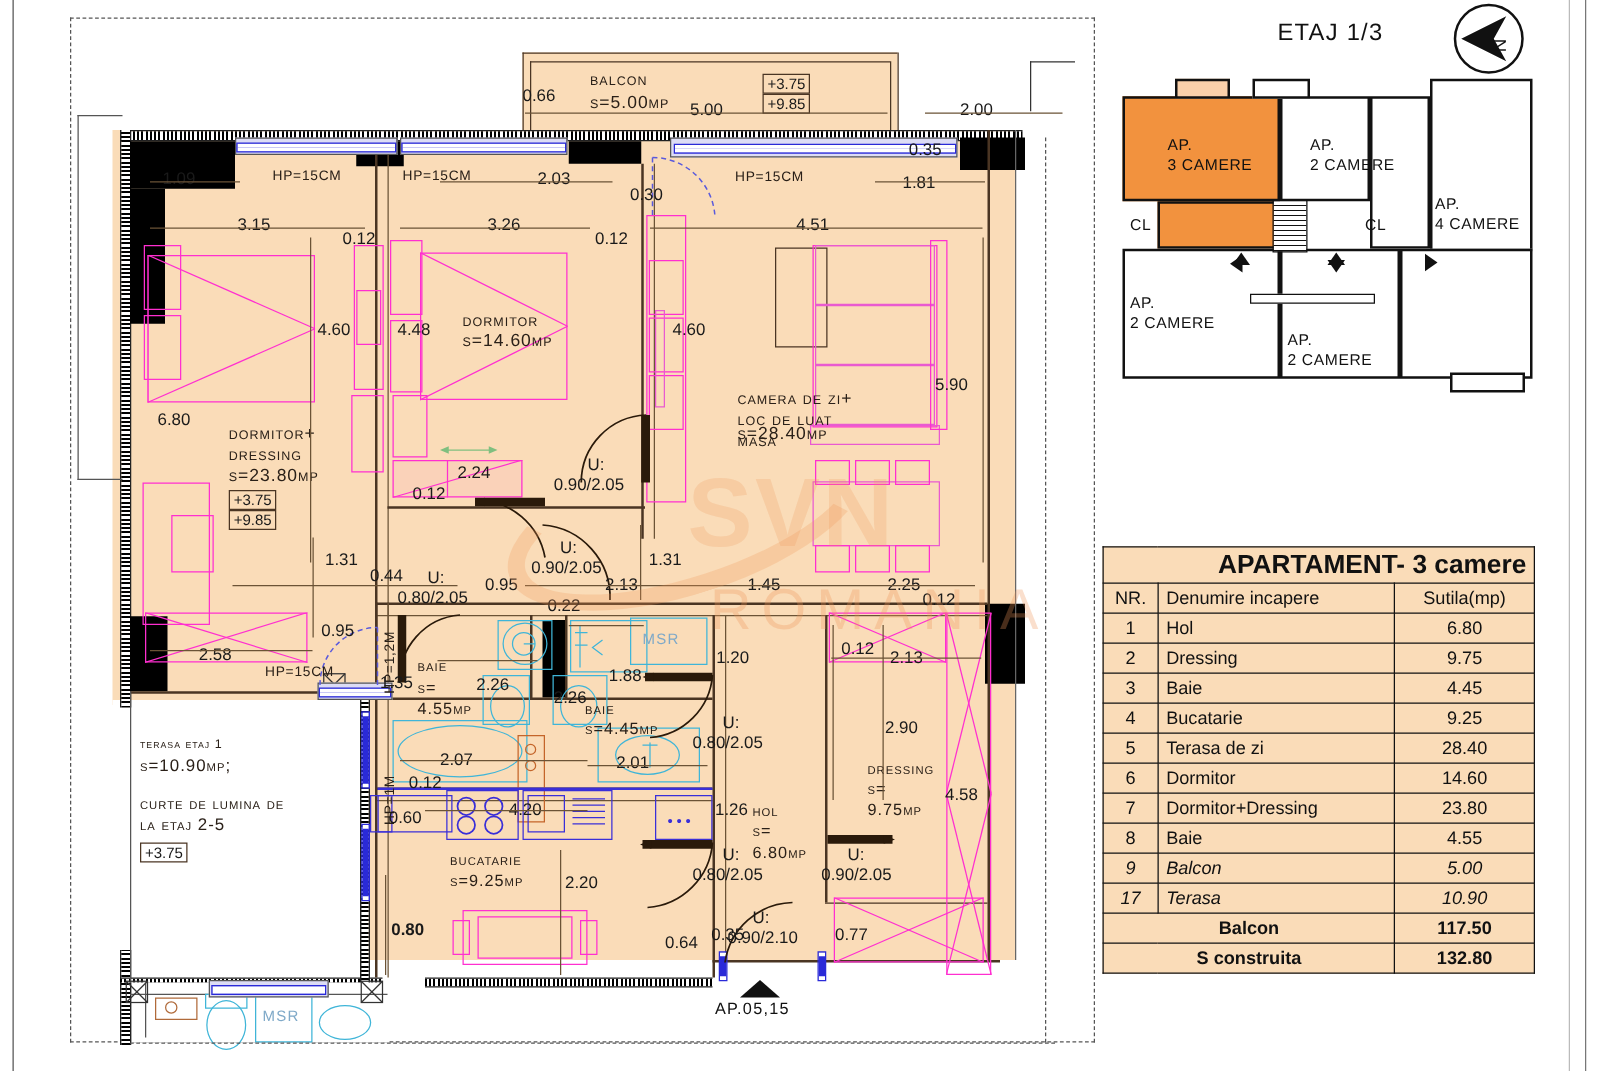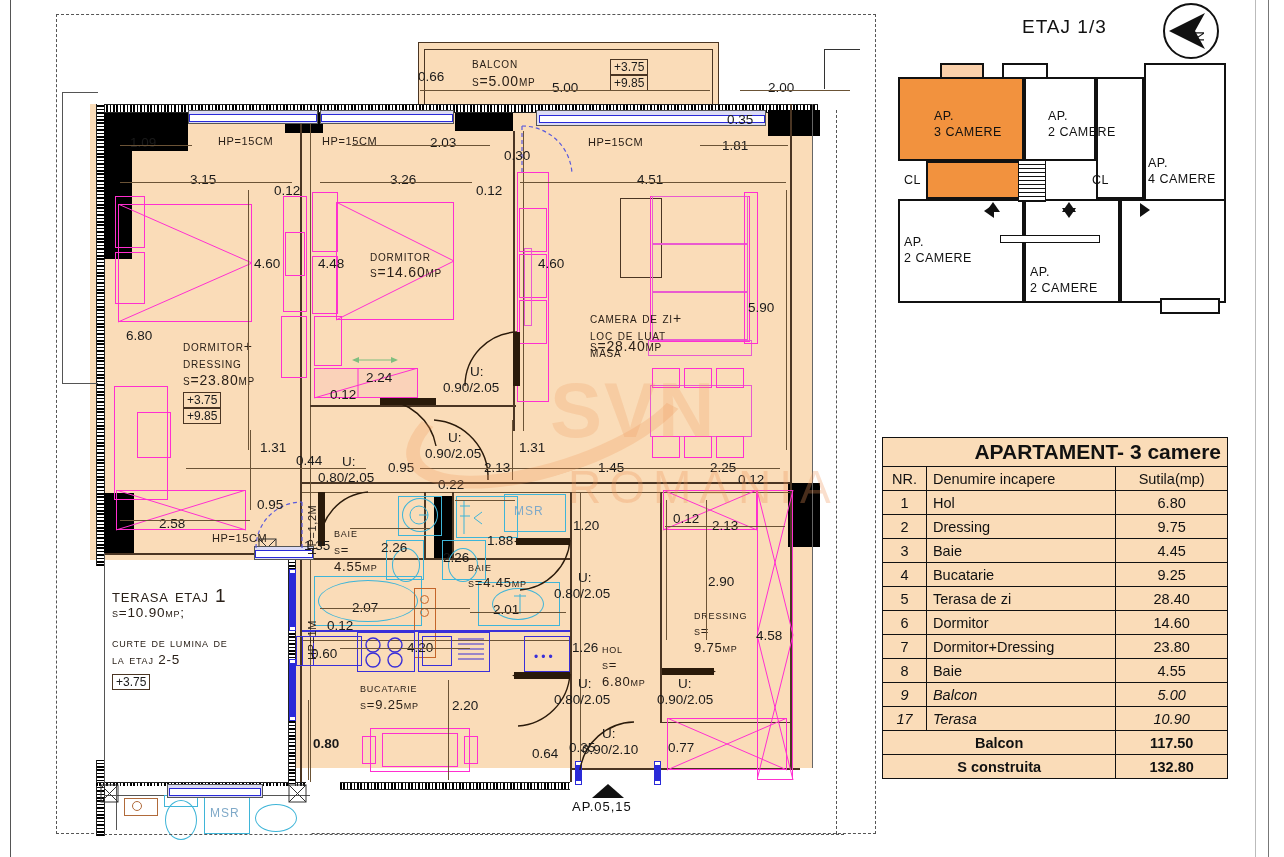--- a/index.html
+++ b/index.html
@@ -579,21 +579,21 @@
   <div class="room-lbl" style="left:360px;top:696px;font-size:13px;">S=9.25MP</div>
 
   <div class="room-lbl" style="left:602px;top:640px;font-size:13px;">Hol</div>
   <div class="room-lbl" style="left:602px;top:656px;font-size:13px;">S=
 6.80MP</div>
 
   <div class="room-lbl" style="left:694px;top:606px;font-size:13px;">Dressing</div>
   <div class="room-lbl" style="left:694px;top:622px;font-size:13px;">S=
 9.75MP</div>
 
-  <div class="room-lbl" style="left:112px;top:587px;font-size:19px;">Terasa etaj 1</div>
+  <div class="room-lbl" style="left:112px;top:587px;font-size:10px;">Terasa etaj 1</div>
   <div class="room-lbl" style="left:112px;top:604px;font-size:13.5px;text-align:right;">S=10.90MP;</div>
   <div class="room-lbl" style="left:112px;top:634px;font-size:13.5px;">Curte de Lumina de
 la etaj 2-5</div>
   <div class="lvl-box" style="left:112px;top:674px;">+3.75</div>
 
   <div class="hp-txt" style="left:218px;top:135px;">HP=15CM</div>
   <div class="hp-txt" style="left:322px;top:135px;">HP=15CM</div>
   <div class="hp-txt" style="left:588px;top:136px;">HP=15CM</div>
   <div class="hp-txt" style="left:212px;top:532px;">HP=15CM</div>
   <div class="hp-txt" style="left:306px;top:555px;transform:rotate(-90deg);transform-origin:left top;">HP=1,2M</div>

